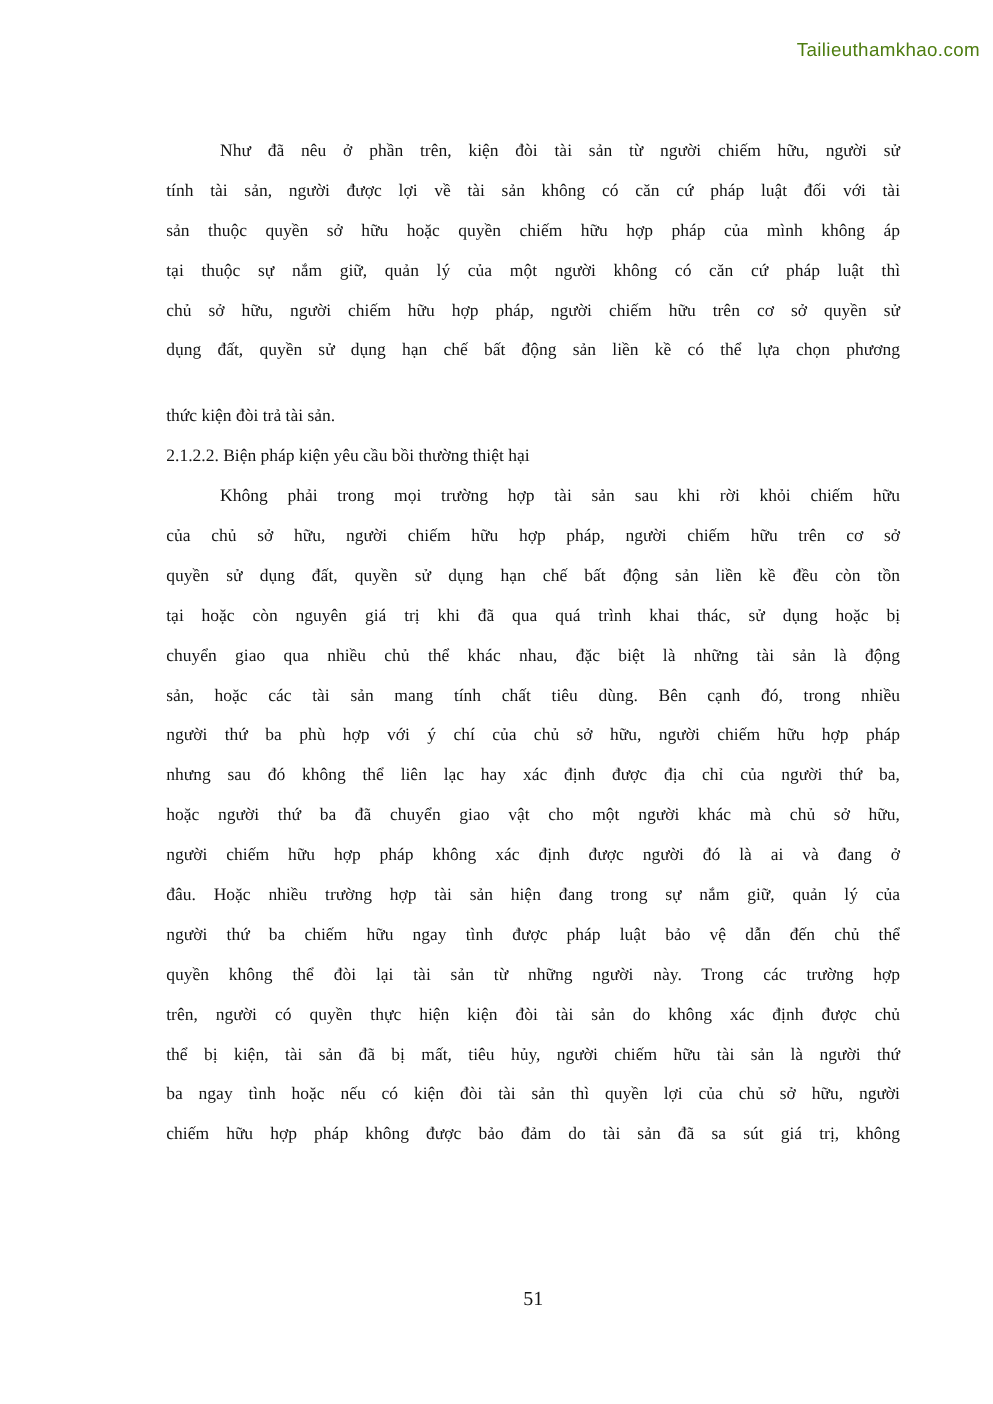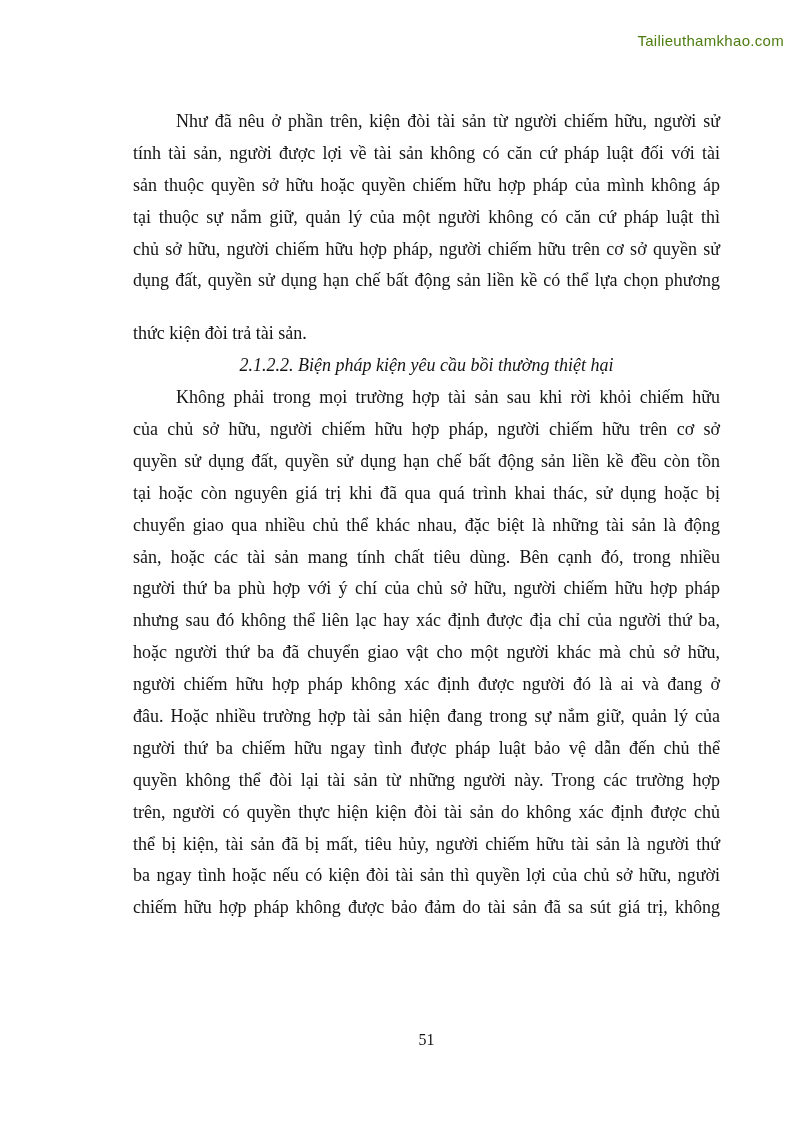--- a/index.html
+++ b/index.html
@@ -25,36 +25,35 @@
     letter-spacing: 0.3px;
     color: #4d7c0f;
     text-shadow: 0.5px 0.5px 0 #ffffff;
     margin-top: 24px;
   }
   .content {
     position: absolute;
     left: 133px;
     top: 106px;
     width: 587px;
-    font-size: 18px;
+    font-size: 14px;
   }
   .paragraph { margin: 0; }
   .line {
     line-height: 31.9px;
     height: 31.9px;
     text-align: justify;
     text-align-last: justify;
   }
   .line.first { padding-left: 43px; }
   .line.last { text-align-last: left; margin-top: 21px; }
   .heading {
     line-height: 31.9px;
     height: 31.9px;
-    font-style: italic;
-    text-align: center;
+    text-align: left;
     white-space: nowrap;
   }
   .page-number {
     position: absolute;
     left: 133px;
     top: 1026px;
     width: 587px;
     text-align: center;
     font-size: 16px;
     line-height: 28px;

